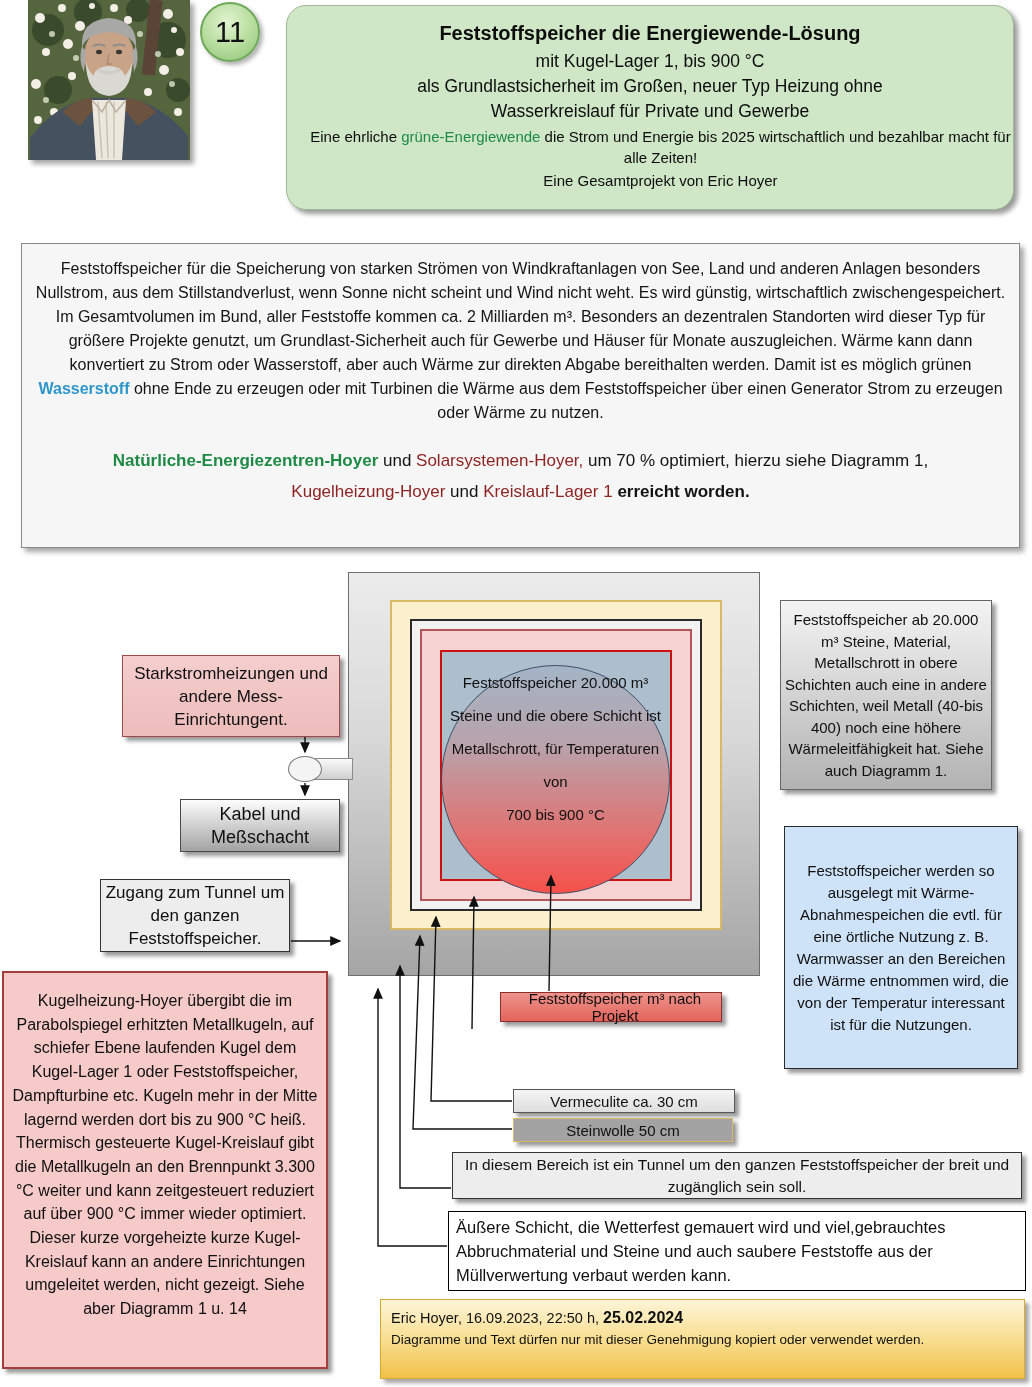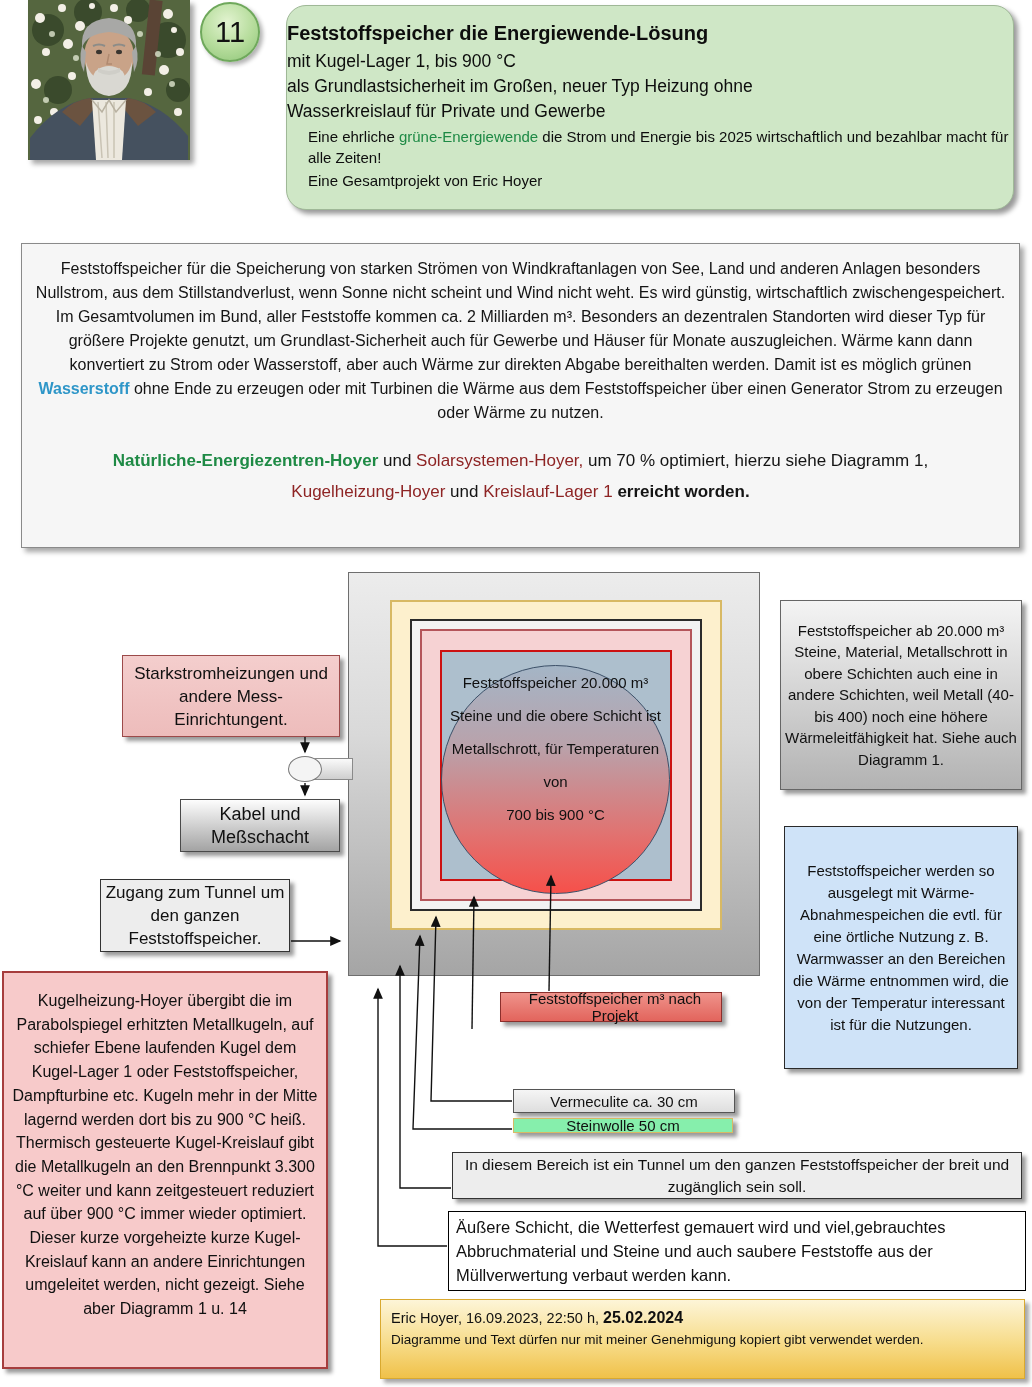--- a/index.html
+++ b/index.html
@@ -9,21 +9,21 @@
   .abs { position:absolute; }
 
   
   #author-photo { left:28px; top:0; width:162px; height:160px; box-shadow:4px 4px 5px rgba(0,0,0,.35); }
   #page-badge { left:200px; top:2px; width:60px; height:60px; border-radius:50%;
     background:radial-gradient(circle at 45% 32%, #e2f3d0 0%, #b5dc9b 55%, #8cc476 100%);
     border:2px solid #6fa85c; box-shadow:3px 3px 4px rgba(0,0,0,.3);
     display:flex; align-items:center; justify-content:center; font-size:29px; color:#111; }
   #title-box { left:286px; top:5px; width:728px; height:205px; background:#cfe7c6;
     border:1.5px solid #9fb897; border-radius:20px; box-shadow:4px 4px 5px rgba(0,0,0,.4);
-    padding-top:16px; color:#0d0d0d; }
+    text-align:center; padding-top:16px; color:#0d0d0d; }
   #title-box .t1 { font-size:20px; font-weight:bold; margin-bottom:4px; }
   #title-box .t2 { font-size:17.5px; line-height:25px; }
   #title-box .t3 { font-size:15px; line-height:21px; margin-top:2px;padding-left:21px; }
   .green-text { color:#1e8a45; }
   .blue-text  { color:#2e96c8; font-weight:bold; }
   .darkred-text { color:#8e2424; }
   .green-bold { color:#1e8a45; font-weight:bold; }
 
   
   #intro-box { left:21px; top:243px; width:999px; height:305px; background:#f6f6f6;
@@ -55,34 +55,34 @@
   .callout { position:absolute; display:flex; align-items:center; justify-content:center;
     text-align:center; color:#101010; }
   .shadowed { box-shadow:4px 4px 4px rgba(0,0,0,.4); }
 
   #box-starkstrom { left:122px; top:655px; width:218px; height:82px; font-size:17px; line-height:23px;
     background:linear-gradient(180deg,#f4cecd,#edbcbb); border:1.5px solid #9c4a4a; }
   #box-kabel { left:180px; top:799px; width:160px; height:53px; font-size:18px; line-height:23px;
     background:linear-gradient(180deg,#fdfdfd,#a3a3a3); border:1.5px solid #4a4a4a; }
   #box-zugang { left:100px; top:879px; width:190px; height:73px; font-size:17px; line-height:23px;
     background:#ededed; border:1.5px solid #333; }
-  #box-right-gray { left:780px; top:600px; width:242px; height:190px; font-size:15px; line-height:21.5px;
+  #box-right-gray { left:780px; top:600px; width:212px; height:190px; font-size:15px; line-height:21.5px;
     background:linear-gradient(180deg,#f4f4f4,#b2b2b2); border:1.5px solid #666; padding:2px; }
   #box-right-blue { left:784px; top:826px; width:234px; height:243px; font-size:15px; line-height:22px;
     background:#cfe3f8; border:1.5px solid #2a2a2a; padding:2px 4px; }
   #box-kugelheizung { left:2px; top:971px; width:326px; height:398px; font-size:16px; line-height:23.7px;
     background:#f7caca; border:2px solid #a63d3d; padding:4px 6px; align-items:flex-start; padding-top:16px; }
   #box-m3 { left:500px; top:992px; width:222px; height:30px; font-size:15px;
     background:linear-gradient(180deg,#ef938b,#e2645c); border:1.5px solid #8c2f2c;padding-left:8px; }
   #box-ziegel { left:440px; top:1030px; width:331px; height:51px; font-size:15px; line-height:17px;
     background:#f2b9b5; border:1.5px solid #9c3a38; }
   #box-verme { left:513px; top:1089px; width:222px; height:24px; font-size:15px;
     background:linear-gradient(180deg,#f5f5f5,#dedede); border:1.5px solid #555; }
-  #box-steinwolle { left:513px; top:1118px; width:220px; height:15px; font-size:15px;
-    background:#86efac; border:1.5px solid #d8b964; }
+  #box-steinwolle { left:513px; top:1118px; width:220px; height:24px; font-size:15px;
+    background:#a3a3a3; border:1.5px solid #d8b964; }
   #box-tunnel { left:452px; top:1152px; width:570px; height:47px; font-size:15.5px; line-height:22px;
     background:#ededed; border:1.5px solid #333; }
   #box-aussere { left:448px; top:1211px; width:578px; height:80px; font-size:16.5px; line-height:24px;
     background:#ffffff; border:1.5px solid #000; text-align:left; padding:3px 7px; align-items:flex-start; }
 
   
   #footer-box { left:380px; top:1299px; width:645px; height:80px;
     background:linear-gradient(180deg,#fdf5d8 0%,#f7dc8a 55%,#f0c149 100%);
     border:1px solid #d9a92f; box-shadow:4px 4px 4px rgba(0,0,0,.35);
     padding:9px 10px 0 10px; color:#101010; }
@@ -222,21 +222,21 @@
     </div>
   <div id="box-tunnel" class="callout shadowed">
       <span>In diesem Bereich ist ein Tunnel um den ganzen Feststoffspeicher der breit und zugänglich sein soll.</span>
     </div>
   <div id="box-aussere" class="callout">
       <span>Äußere Schicht, die Wetterfest gemauert wird und viel,gebrauchtes Abbruchmaterial und Steine und auch saubere Feststoffe aus der Müllverwertung verbaut werden kann.</span>
     </div>
 
   <div id="footer-box" class="abs">
     <div class="f1"><span>Eric Hoyer,  16.09.2023, 22:50 h, </span><b>25.02.2024</b></div>
-    <div class="f2">Diagramme und Text dürfen nur mit meiner Genehmigung kopiert gibt verwendet werden.</div>
+    <div class="f2">Diagramme und Text dürfen nur mit dieser Genehmigung kopiert oder verwendet werden.</div>
   </div>
 
   <svg id="arrow-layer" class="abs" viewBox="0 0 1032 1387" xmlns="http://www.w3.org/2000/svg">
     <defs>
       <marker id="ah" markerWidth="10" markerHeight="10" refX="7" refY="3.5" orient="auto">
         <path d="M0,0 L8,3.5 L0,7 Z" fill="#111"></path>
       </marker>
     </defs>
     <g stroke="#111" stroke-width="1.4" fill="none" marker-end="url(#ah)">
       <path d="M305,737 L305,752"></path>

